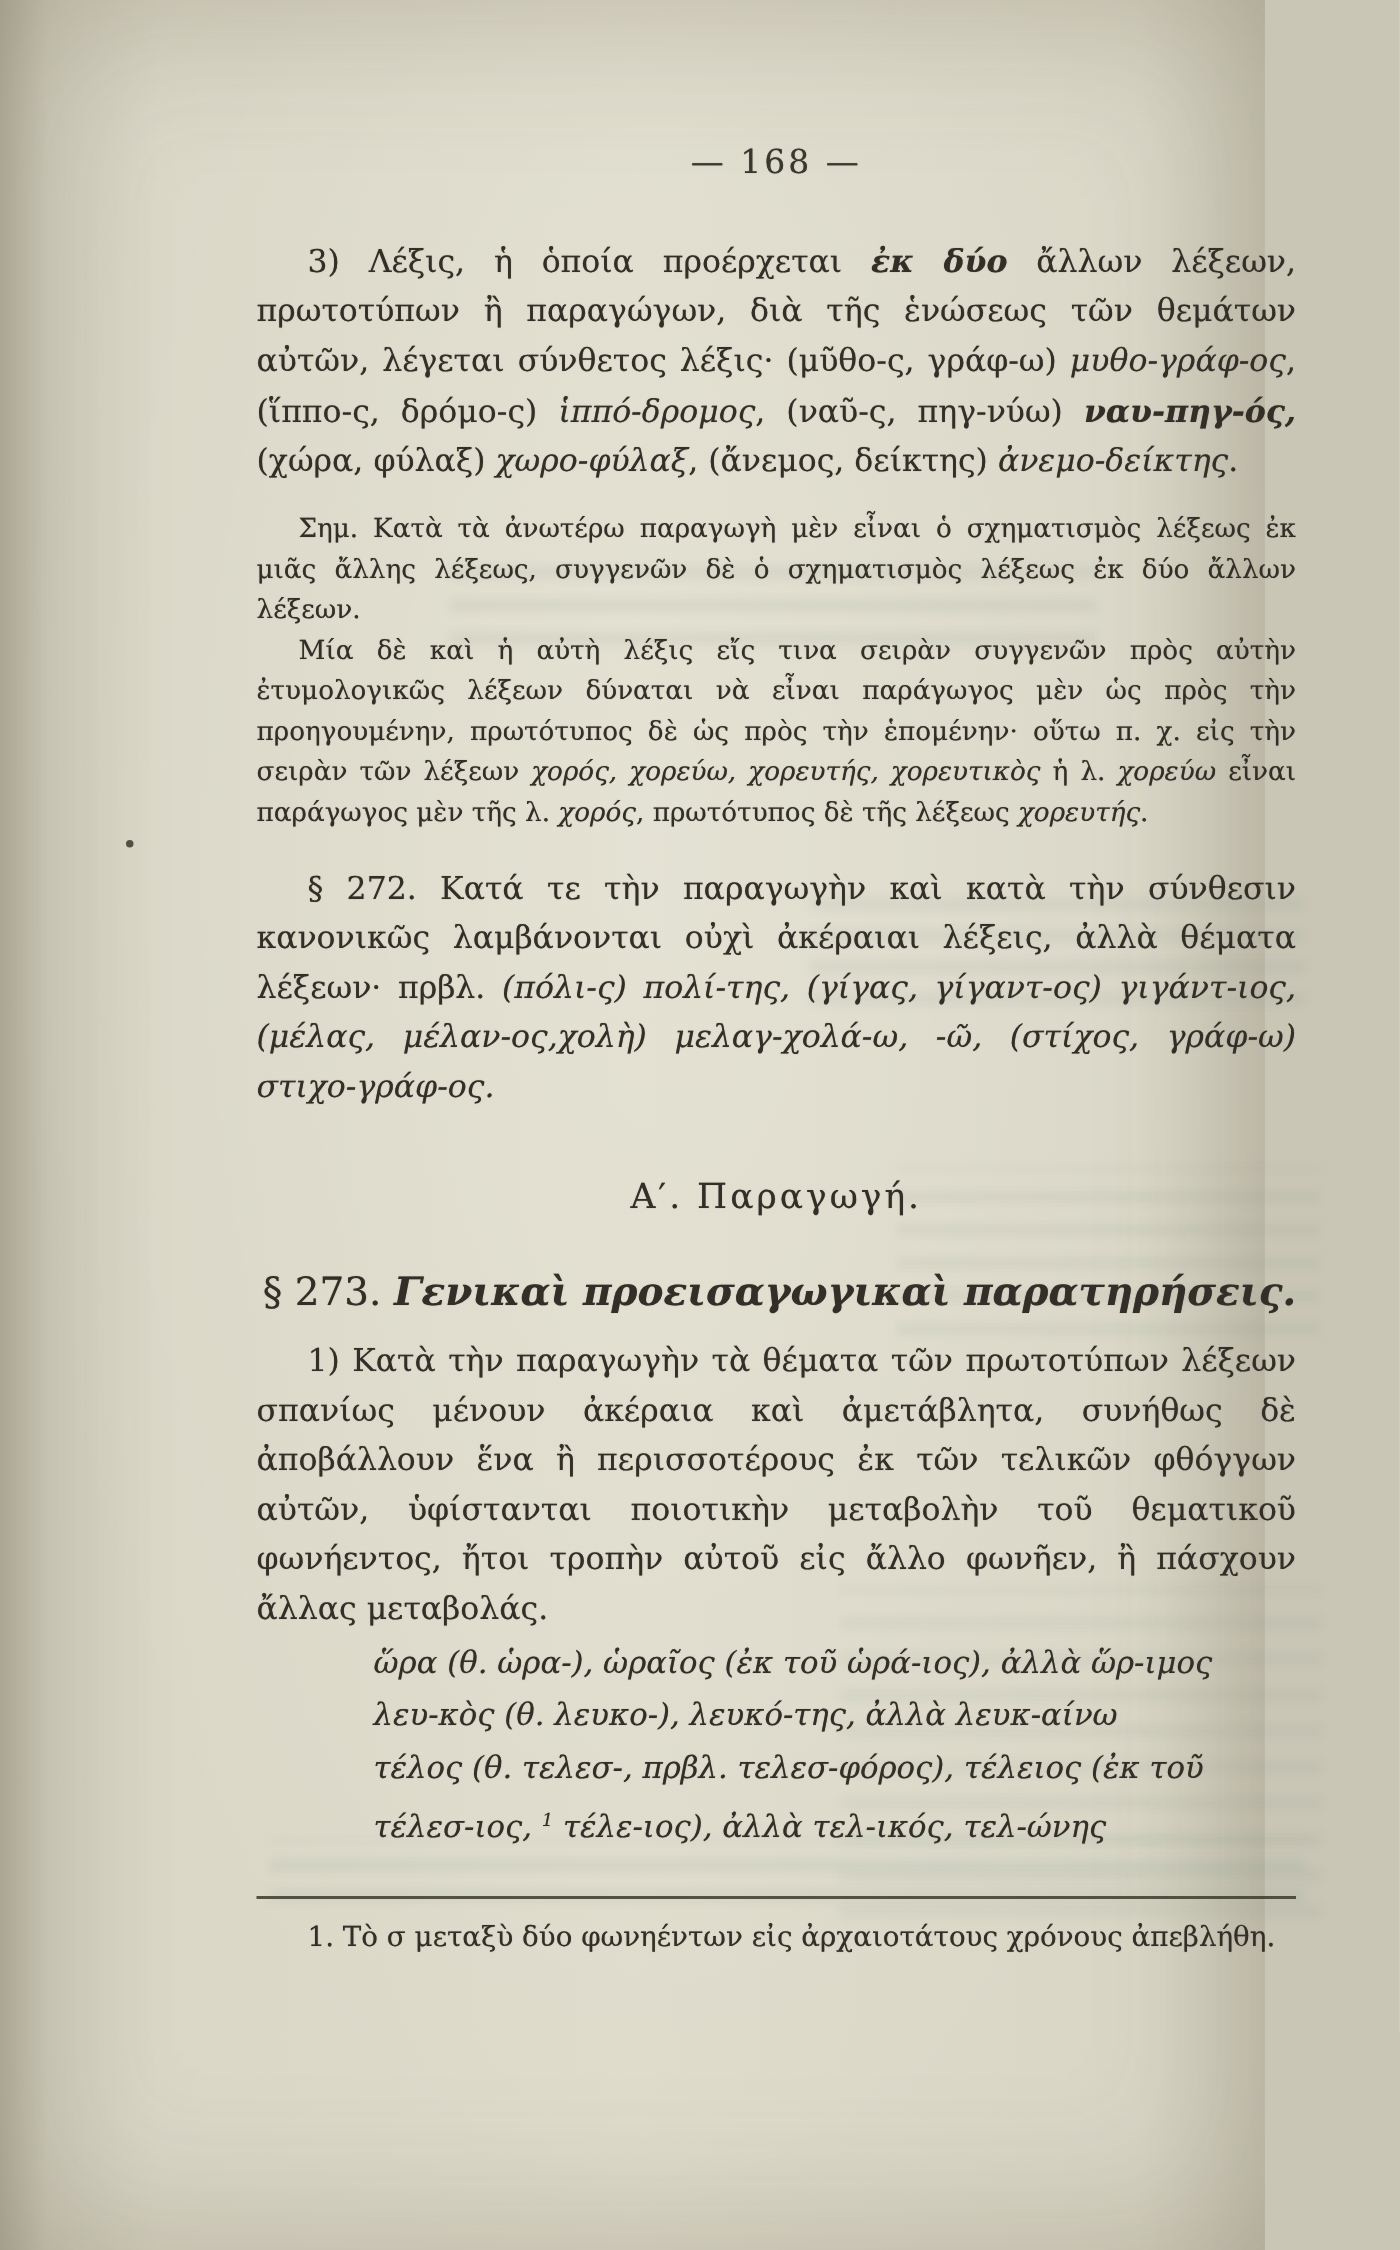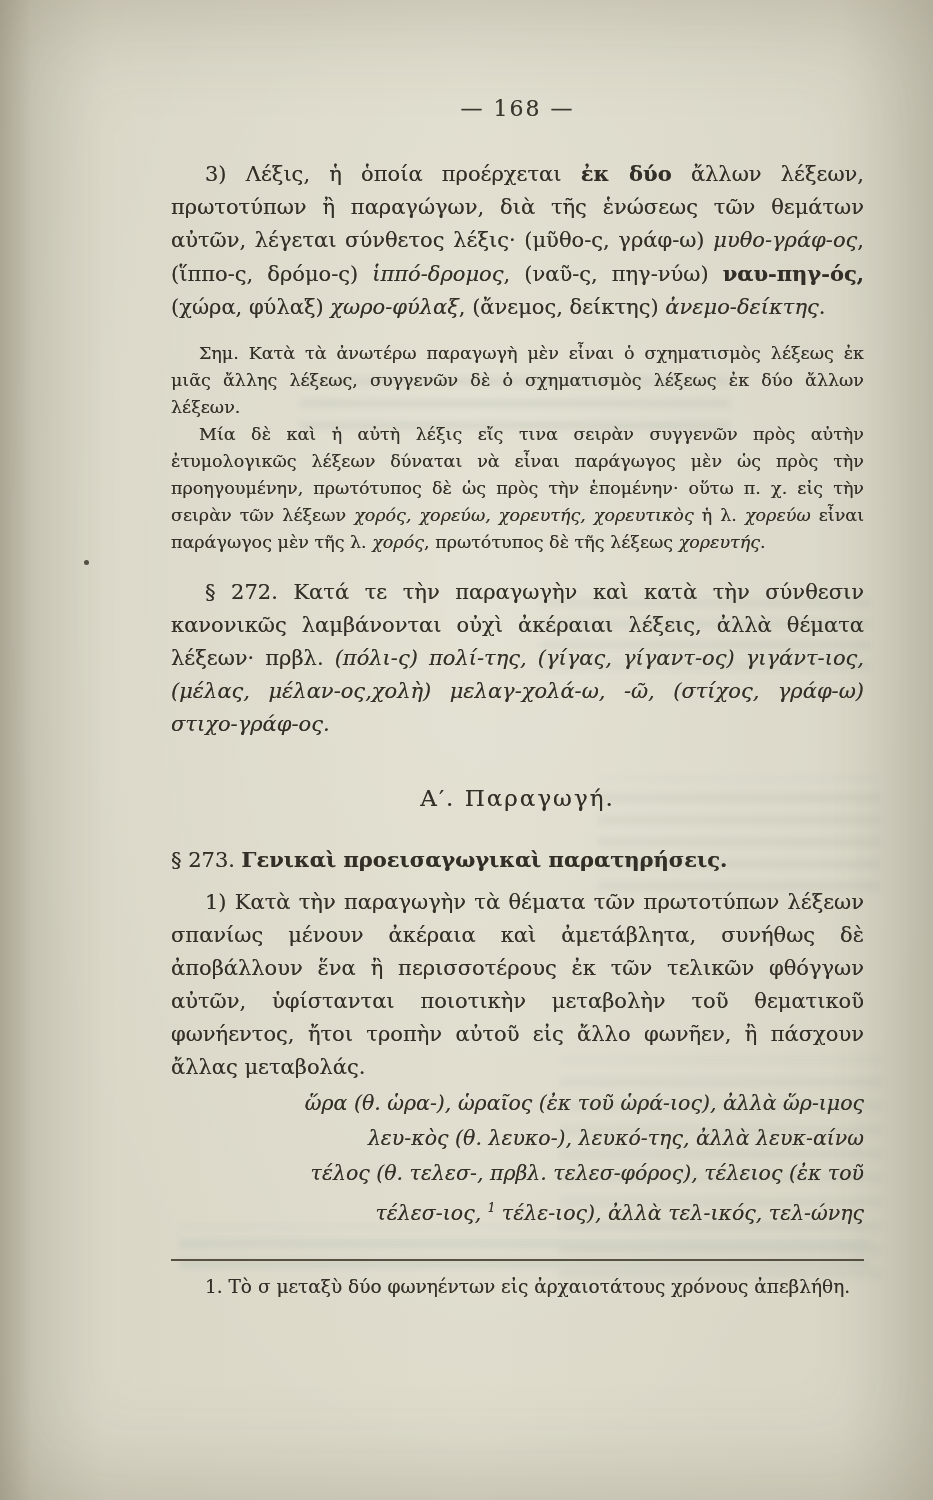--- a/index.html
+++ b/index.html
@@ -5,21 +5,21 @@
   * { box-sizing: border-box; }
   html, body { margin: 0; padding: 0; }
   body {
     width: 933px; height: 1500px;
     background: #c9c6b6;
     font-family: "DejaVu Serif", "Liberation Serif", serif;
     overflow: hidden;
   }
   .page {
     position: relative;
-    width: 933px; height: 1500px;
+    width: 843px; height: 1500px;
     background:
       radial-gradient(ellipse at 52% 38%, rgba(255,255,248,0.20), rgba(0,0,0,0) 72%),
       linear-gradient(90deg, #b9b5a4 0px, #d0cdbd 32px, #dad7c7 105px, #dedbcb 50%, #d9d6c6 90%, #ccc9b9 100%),
       #d9d6c6;
     box-shadow: inset 0 0 110px rgba(82,72,46,0.28);
     color: #332f28;
   }
   .smudge { position: absolute; pointer-events: none; filter: blur(3px); }
   .s1 { left: 300px; top: 368px; width: 430px; height: 62px;
         background: repeating-linear-gradient(0deg, rgba(125,150,130,0.11) 0 9px, transparent 9px 22px); }
@@ -44,37 +44,37 @@
   .para { font-size: 21px; line-height: 33px; text-align: justify; }
   .indent { text-indent: 34px; }
   .mt16 { margin-top: 16px; }
   .mt20 { margin-top: 20px; }
   .note { font-size: 17.5px; line-height: 27px; text-align: justify; }
   .nindent { text-indent: 28px; }
   .heading-a {
     text-align: center; font-size: 23px; margin: 44px 0 36px 0;
     letter-spacing: 2px;
   }
-  .heading-273 { text-align: left; font-size: 21px; margin: 0 0 14px 0; }
+  .heading-273 { text-align: right; font-size: 26px; margin: 0 0 14px 0; }
   .prbl { text-indent: 34px; }
   .examples {
     font-size: 20.5px; line-height: 35px;
-    padding-left: 78px; margin-top: 2px; text-align: right;
+    padding-left: 78px; margin-top: 2px; text-align: left;
   }
   .footrule {
     margin-top: 28px; height: 0;
     border-top: 2px solid rgba(62,56,40,0.85);
   }
   .footnote {
     margin-top: 12px; font-size: 18.5px; line-height: 27px;
     text-indent: 34px; text-align: justify;
   }
   .seg-i  { font-style: italic; }
   .seg-b  { font-weight: normal; }
-  .seg-bi { font-weight: bold; }
+  .seg-bi { font-weight: bold; font-style: italic; }
   .seg-sup { vertical-align: super; font-size: 12px; font-style: italic; }
   .speck { position: absolute; left: 84px; top: 560px; width: 5px; height: 5px;
            border-radius: 50%; background: rgba(50,45,35,0.8); }
 </style>
 </head>
 <body>
 
 <div class="page">
 
   <div class="smudge s1"></div>

